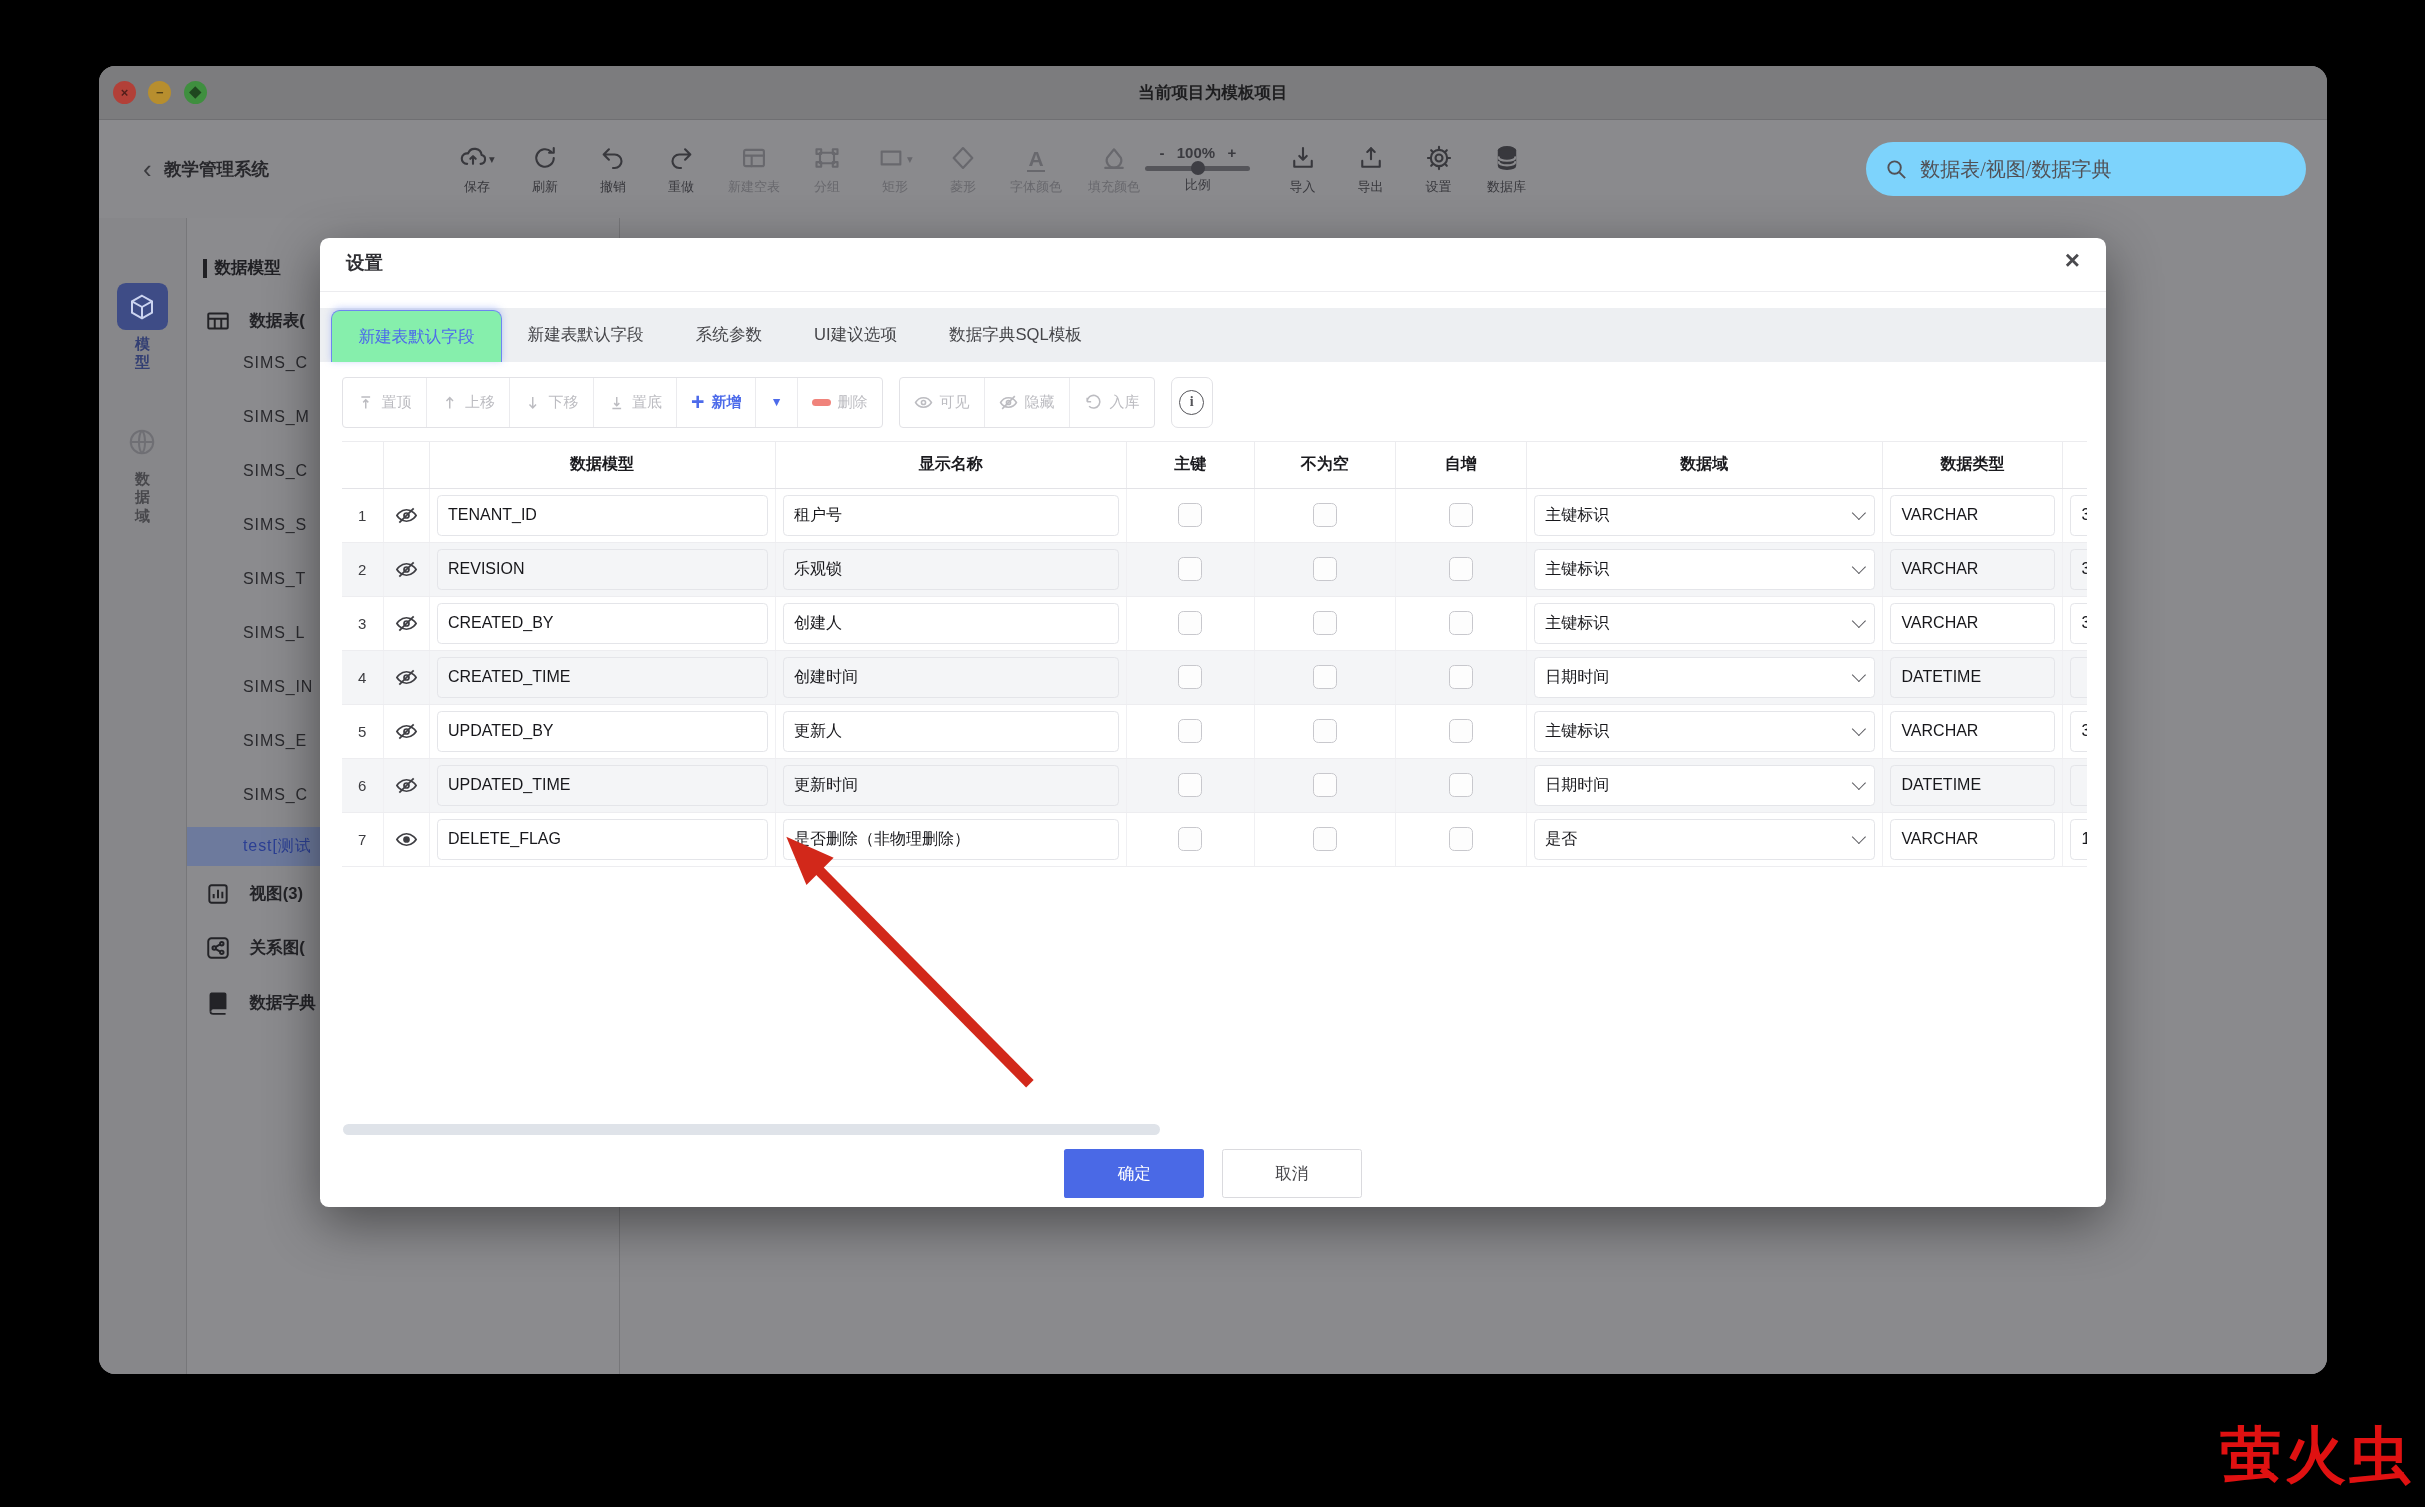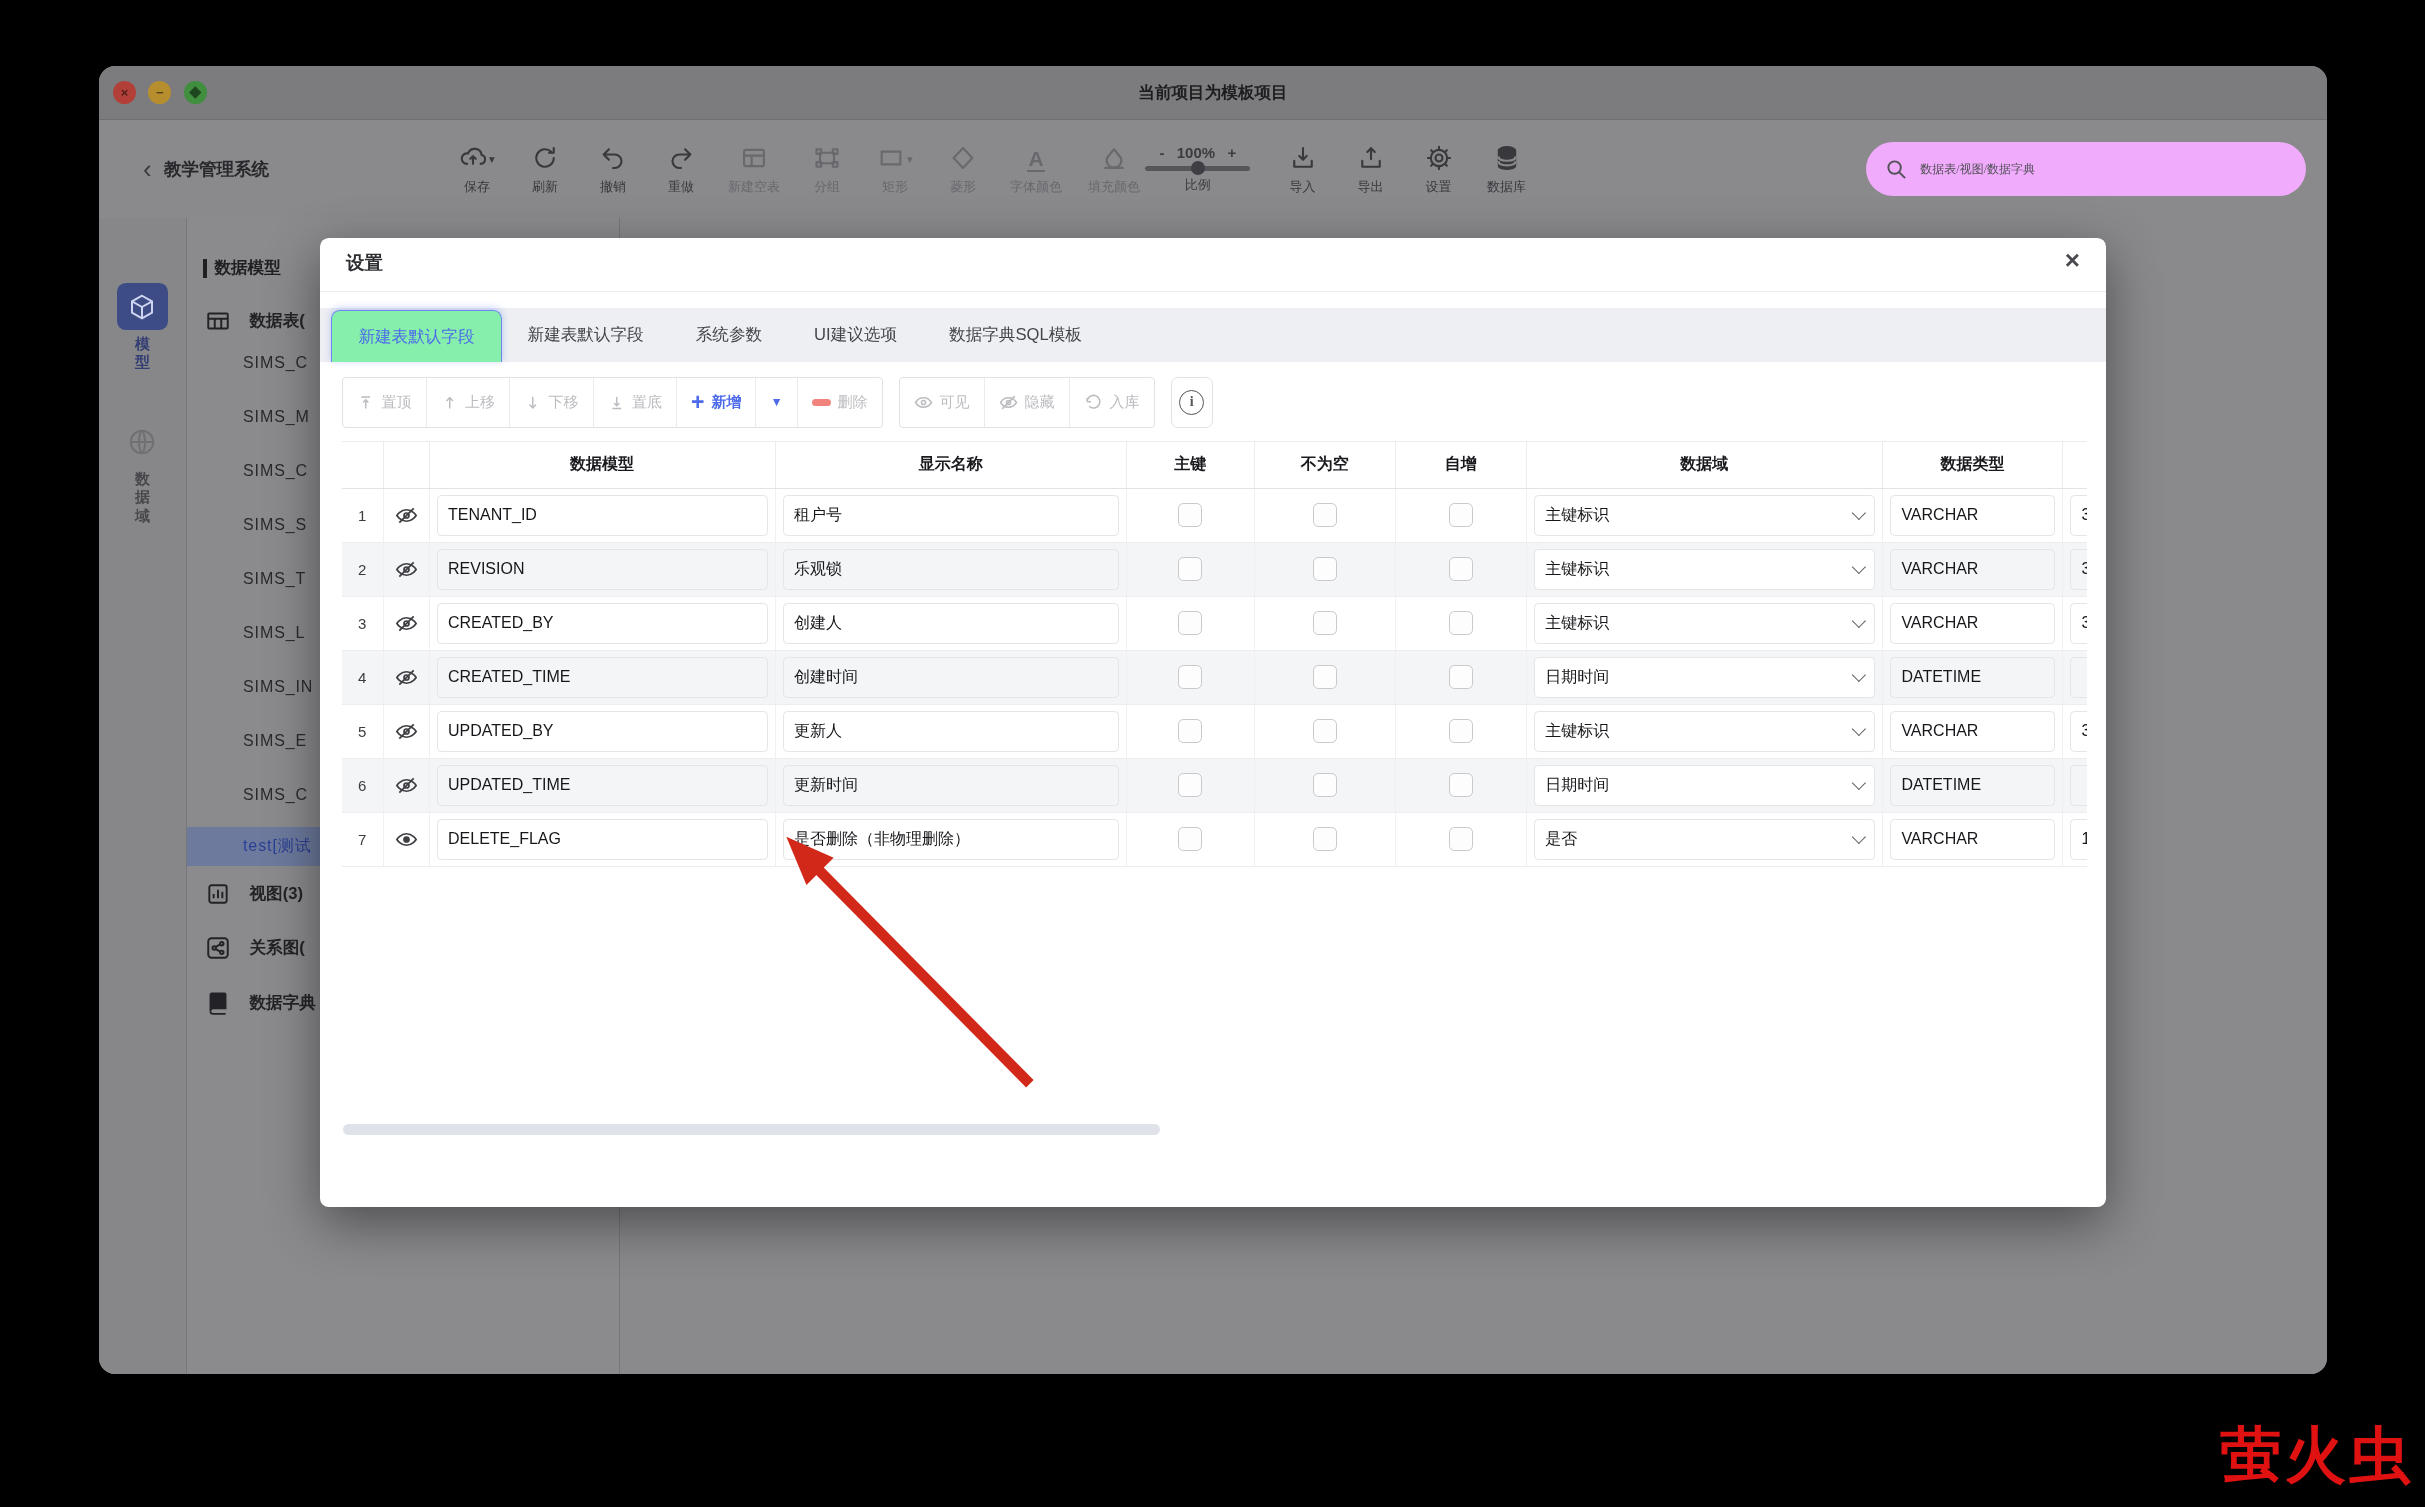--- a/index.html
+++ b/index.html
@@ -28,22 +28,22 @@
   .tbtn.dim{color:#68686d;}
   .tbtn .ticon{height:30px;display:flex;align-items:flex-end;justify-content:center;gap:1.8px;}
   .tbtn .tlabel{font-size:13px;white-space:nowrap;}
   .tbtn .caret{font-size:11.4px;line-height:26px;}
   .fonticon{font-size:21px;font-weight:700;border-bottom:2.6px solid currentColor;line-height:23px;padding:0 1.8px;}
   .sliderblock{display:flex;flex-direction:column;align-items:center;gap:5.3px;color:#3b3b40;margin:0 5.3px;}
   .sl-row1{display:flex;align-items:center;gap:12.3px;font-size:15px;font-weight:700;}
   .sl-track{position:relative;width:105px;height:5.3px;border-radius:2.6px;background:#55555a;}
   .sl-knob{position:absolute;left:46px;top:-4.4px;width:14px;height:14px;border-radius:50%;background:#3e3e44;}
   .sl-label{font-size:13px;}
-  .searchpill{margin-left:auto;margin-right:21px;width:440px;height:54px;border-radius:27px;background:#f0abfc;
-              display:flex;align-items:center;gap:12.3px;padding:0 19px;box-sizing:border-box;color:#515156;font-size:12px;font-family:Liberation Serif, serif;}
+  .searchpill{margin-left:auto;margin-right:21px;width:440px;height:54px;border-radius:27px;background:#7dd3fc;
+              display:flex;align-items:center;gap:12.3px;padding:0 19px;box-sizing:border-box;color:#515156;font-size:20px;font-family:Liberation Serif, serif;}
 
   .contentrow{position:absolute;left:0;top:152px;right:0;bottom:0;display:flex;}
   .rail{width:87px;background:#87878a;border-right:0.9px solid #77777a;flex:0 0 auto;position:relative;}
   .railbtn{position:absolute;left:17.5px;width:51px;height:47px;border-radius:8.8px;display:flex;align-items:center;justify-content:center;}
   .railbtn.sel{background:#3e4c86;color:#ccd4f0;top:65px;}
   .raillabel{position:absolute;left:0;width:87px;text-align:center;font-size:15px;line-height:18.4px;font-weight:700;}
   .rl-model{top:117px;color:#333f73;}
   .railbtn.plain{top:200px;color:#6f6f74;}
   .rl-domain{top:252px;color:#48484c;}
 
@@ -794,20 +794,24 @@
               </td>
               <td>
                 <div class="inbox">1</div>
               </td>
             </tr>
           </tbody>
       </table>
     </div>
 
     <div class="hscroll"></div>
+    <div class="dlg-footer">
+      <div class="btn btn-ok">确定</div>
+      <div class="btn btn-cancel">取消</div>
+    </div>
   </div>
 
   <svg class="arrowsvg" width="2426" height="1507" viewBox="0 0 2768 1720">
     <line x1="1175" y1="1237" x2="934" y2="993" stroke="#d2281a" stroke-width="12"></line>
     <polygon points="897,955 951,979 920,1010" fill="#d2281a"></polygon>
   </svg>
 
   <div class="watermark">萤火虫</div>
 </div>
 

